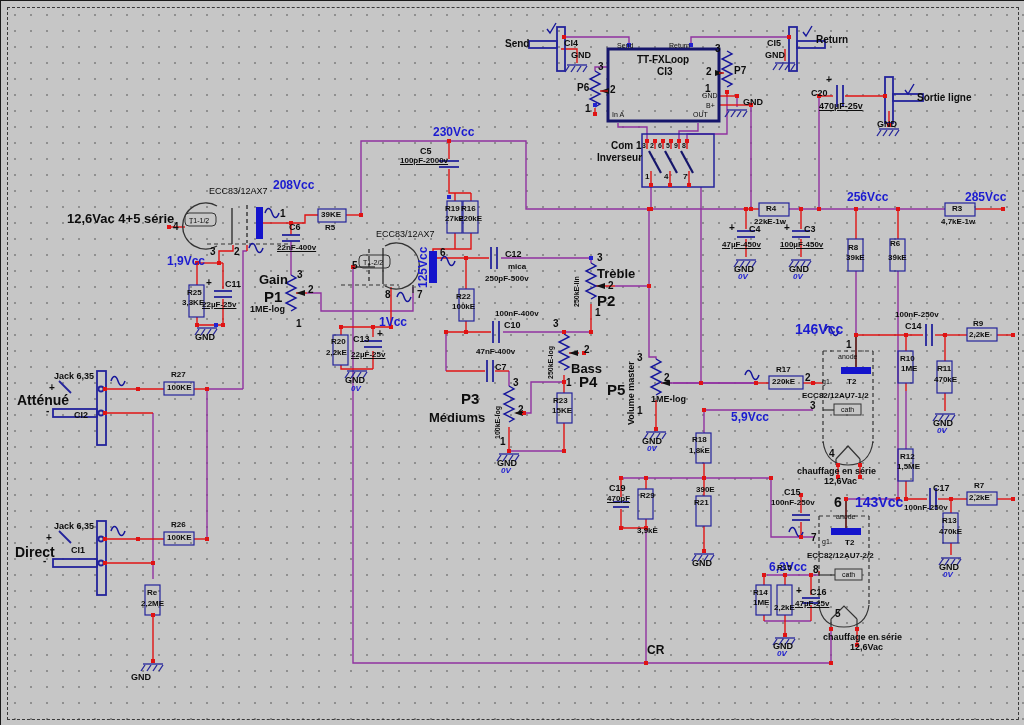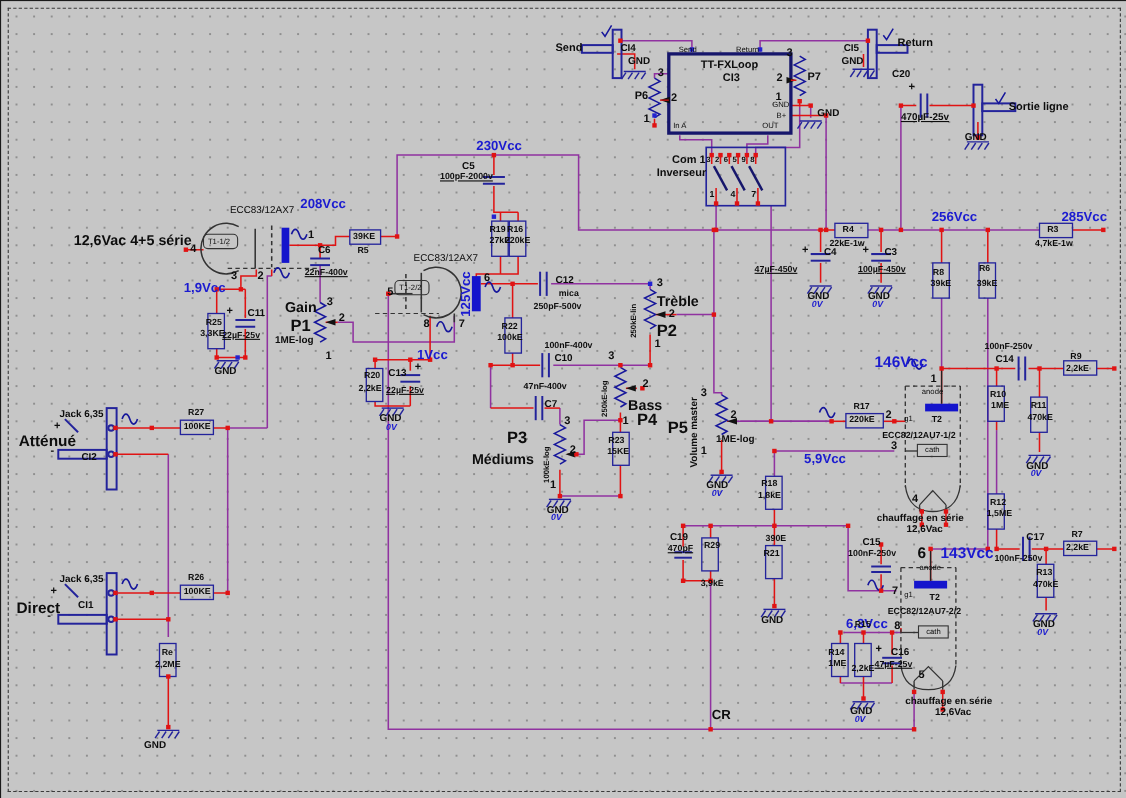--- a/index.html
+++ b/index.html
@@ -544,21 +544,21 @@
 <div class="L b f10" style="left:609px;top:84px">2</div>
 <div class="L b f10" style="left:584px;top:103px">1</div>
 <div class="L b f10" style="left:714px;top:43px">3</div>
 <div class="L b f10" style="left:705px;top:66px">2</div>
 <div class="L b f10" style="left:733px;top:65px">P7</div>
 <div class="L b f10" style="left:704px;top:83px">1</div>
 <div class="L b f9" style="left:742px;top:97px">GND</div>
 <div class="L b f9" style="left:766px;top:38px">CI5</div>
 <div class="L b f10" style="left:815px;top:34px">Return</div>
 <div class="L b f9" style="left:764px;top:50px">GND</div>
-<div class="L b f9" style="left:810px;top:62px">C20</div>
+<div class="L b f9" style="left:810px;top:88px">C20</div>
 <div class="L b f10" style="left:825px;top:74px">+</div>
 <div class="L b f9 u" style="left:818px;top:101px">470µF-25v</div>
 <div class="L b f10" style="left:916px;top:92px">Sortie ligne</div>
 <div class="L b f9" style="left:876px;top:119px">GND</div>
 <div class="L b f10" style="left:610px;top:140px">Com 1</div>
 <div class="L b f10" style="left:596px;top:152px">Inverseur</div>
 <div class="L b f7" style="left:641px;top:141px">3</div>
 <div class="L b f7" style="left:649px;top:141px">2</div>
 <div class="L b f7" style="left:657px;top:141px">6</div>
 <div class="L b f7" style="left:665px;top:141px">5</div>
@@ -670,21 +670,21 @@
 <div class="L b f8" style="left:693px;top:498px">R21</div>
 <div class="L b f8" style="left:695px;top:485px">390E</div>
 <div class="L b f9" style="left:691px;top:558px">GND</div>
 <div class="L b f12" style="left:646px;top:643px;font-size:12px">CR</div>
 
 <div class="L b f8" style="left:765px;top:204px">R4</div>
 <div class="L b f8" style="left:753px;top:217px">22kE-1w</div>
 <div class="L vb" style="left:846px;top:190px">256Vcc</div>
 <div class="L b f10" style="left:728px;top:222px">+</div>
 <div class="L b f9" style="left:748px;top:224px">C4</div>
-<div class="L b f8 u" style="left:685px;top:240px">47µF-450v</div>
+<div class="L b f8 u" style="left:721px;top:240px">47µF-450v</div>
 <div class="L b f9" style="left:733px;top:264px">GND</div>
 <div class="L zv" style="left:737px;top:272px">0V</div>
 <div class="L b f10" style="left:783px;top:222px">+</div>
 <div class="L b f9" style="left:803px;top:224px">C3</div>
 <div class="L b f8 u" style="left:779px;top:240px">100µF-450v</div>
 <div class="L b f9" style="left:788px;top:264px">GND</div>
 <div class="L zv" style="left:792px;top:272px">0V</div>
 <div class="L b f8" style="left:847px;top:243px">R8</div>
 <div class="L b f8" style="left:845px;top:253px">39kE</div>
 <div class="L b f8" style="left:889px;top:239px">R6</div>

